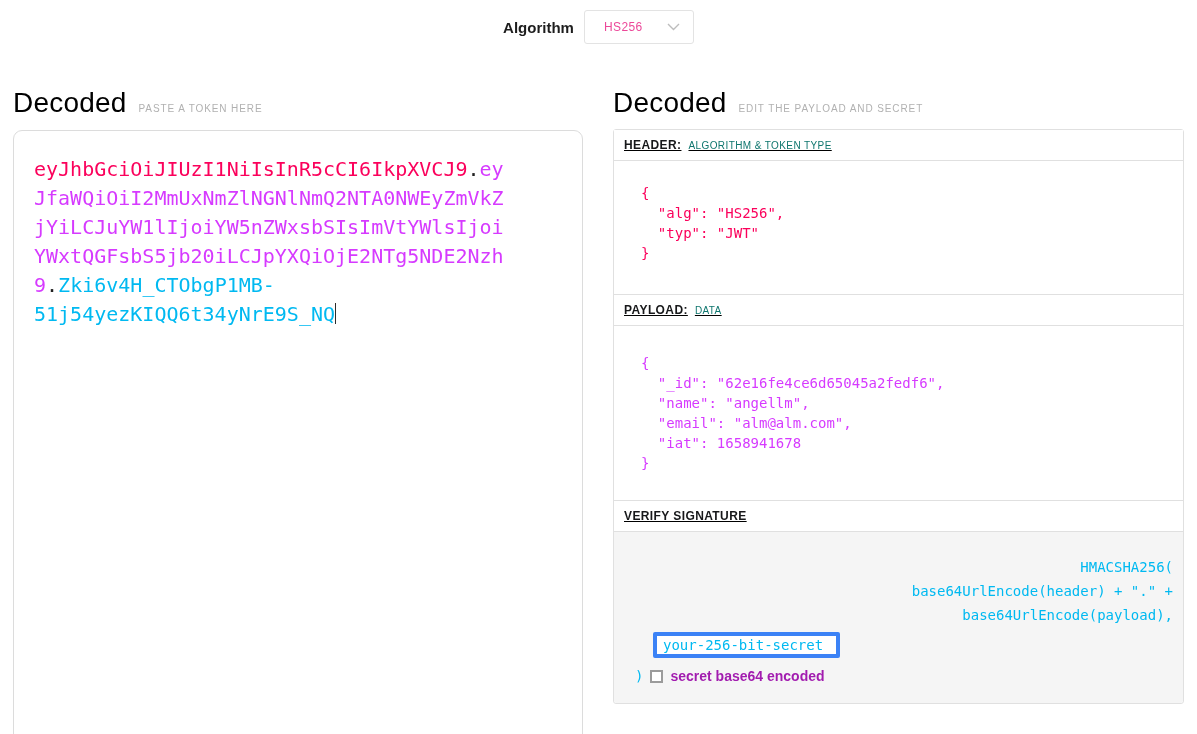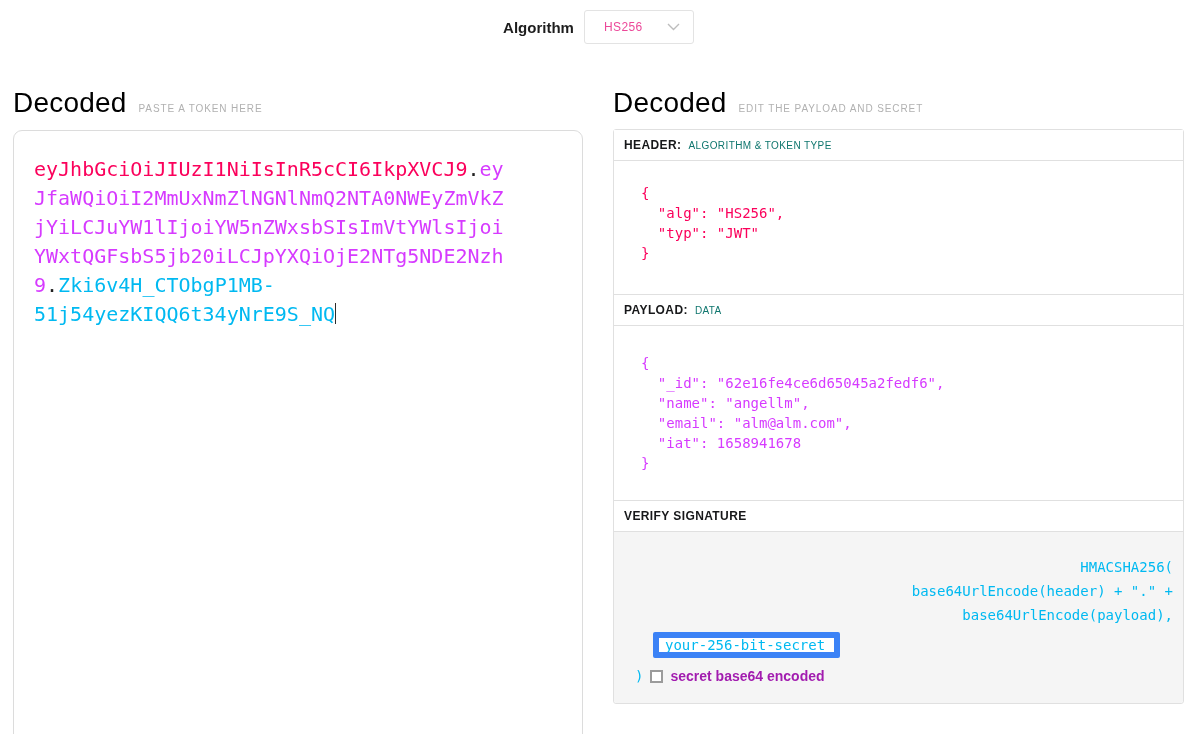--- a/index.html
+++ b/index.html
@@ -35,37 +35,37 @@
   .tok-signature{ color:#00b9f1; }
   .tok-dot      { color:#212121; }
   .caret { display:inline-block; width:1px; height:21px; background:#2b2b2b;
     vertical-align:-3px; }
 
   
   .decoded-panel { margin-top:9px; width:571px; height:575px;
     border:1px solid #e0e0e0; border-radius:3px; background:#fff;
     display:flex; flex-direction:column; }
   .sect-label { height:31px; flex:0 0 31px; display:flex; align-items:center;
-    padding-left:10px; gap:7px; border-bottom:1px solid #e0e0e0; background:#fff; }
+    padding-left:10px; gap:7px; border-bottom:1px solid #e0e0e0; background:#fff;text-decoration:underline; }
   .sect-lab { font-size:12px; font-weight:bold; color:#17181a; letter-spacing:0.4px; }
   .sect-sublab { font-size:10px; color:#0f766e; letter-spacing:0.4px; }
   .sect-content { border-bottom:1px solid #e0e0e0; }
   .header-content { flex:0 0 134px; padding:22px 10px 0 27px; cursor:text; }
   .payload-content { flex:0 0 175px; padding:27px 10px 0 27px; cursor:text; }
   pre, .mono { font-family:"DejaVu Sans Mono", monospace; font-size:14px;
     line-height:20px; }
   .json-header  { color:#fb015b; }
   .json-payload { color:#d63aff; }
 
   
   .verify-content { flex:1 1 auto; background:#f5f5f5; border-bottom:none;
     border-radius:0 0 3px 3px; padding:23px 10px 0 21px; }
   .verify-content pre { color:#00b9f1; line-height:24px;text-align:right; }
   .secret-input { display:block; margin:5px 0 0 18px; width:187px; height:26px;
-    border:6px solid #3b82f6; border-radius:2px; background:#fff;
+    border:4px solid #3b82f6; border-radius:2px; background:#fff;
     padding:0 6px; font-family:"DejaVu Sans Mono", monospace; font-size:14px;
     color:#00b9f1; outline:none; }
   .verify-last { display:flex; align-items:center; margin-top:10px; }
   .paren { font-family:"DejaVu Sans Mono", monospace; font-size:14px; color:#00b9f1; }
   .checkbox { width:13px; height:13px; border:2px solid #9b9b9b; background:#fff;
     margin-left:7px; cursor:pointer; flex:0 0 13px; }
   .cb-label { margin-left:7px; font-family:Liberation Sans, sans-serif;
     font-size:14px; font-weight:bold; color:#a21caf; cursor:pointer; }
 </style>
 </head>

